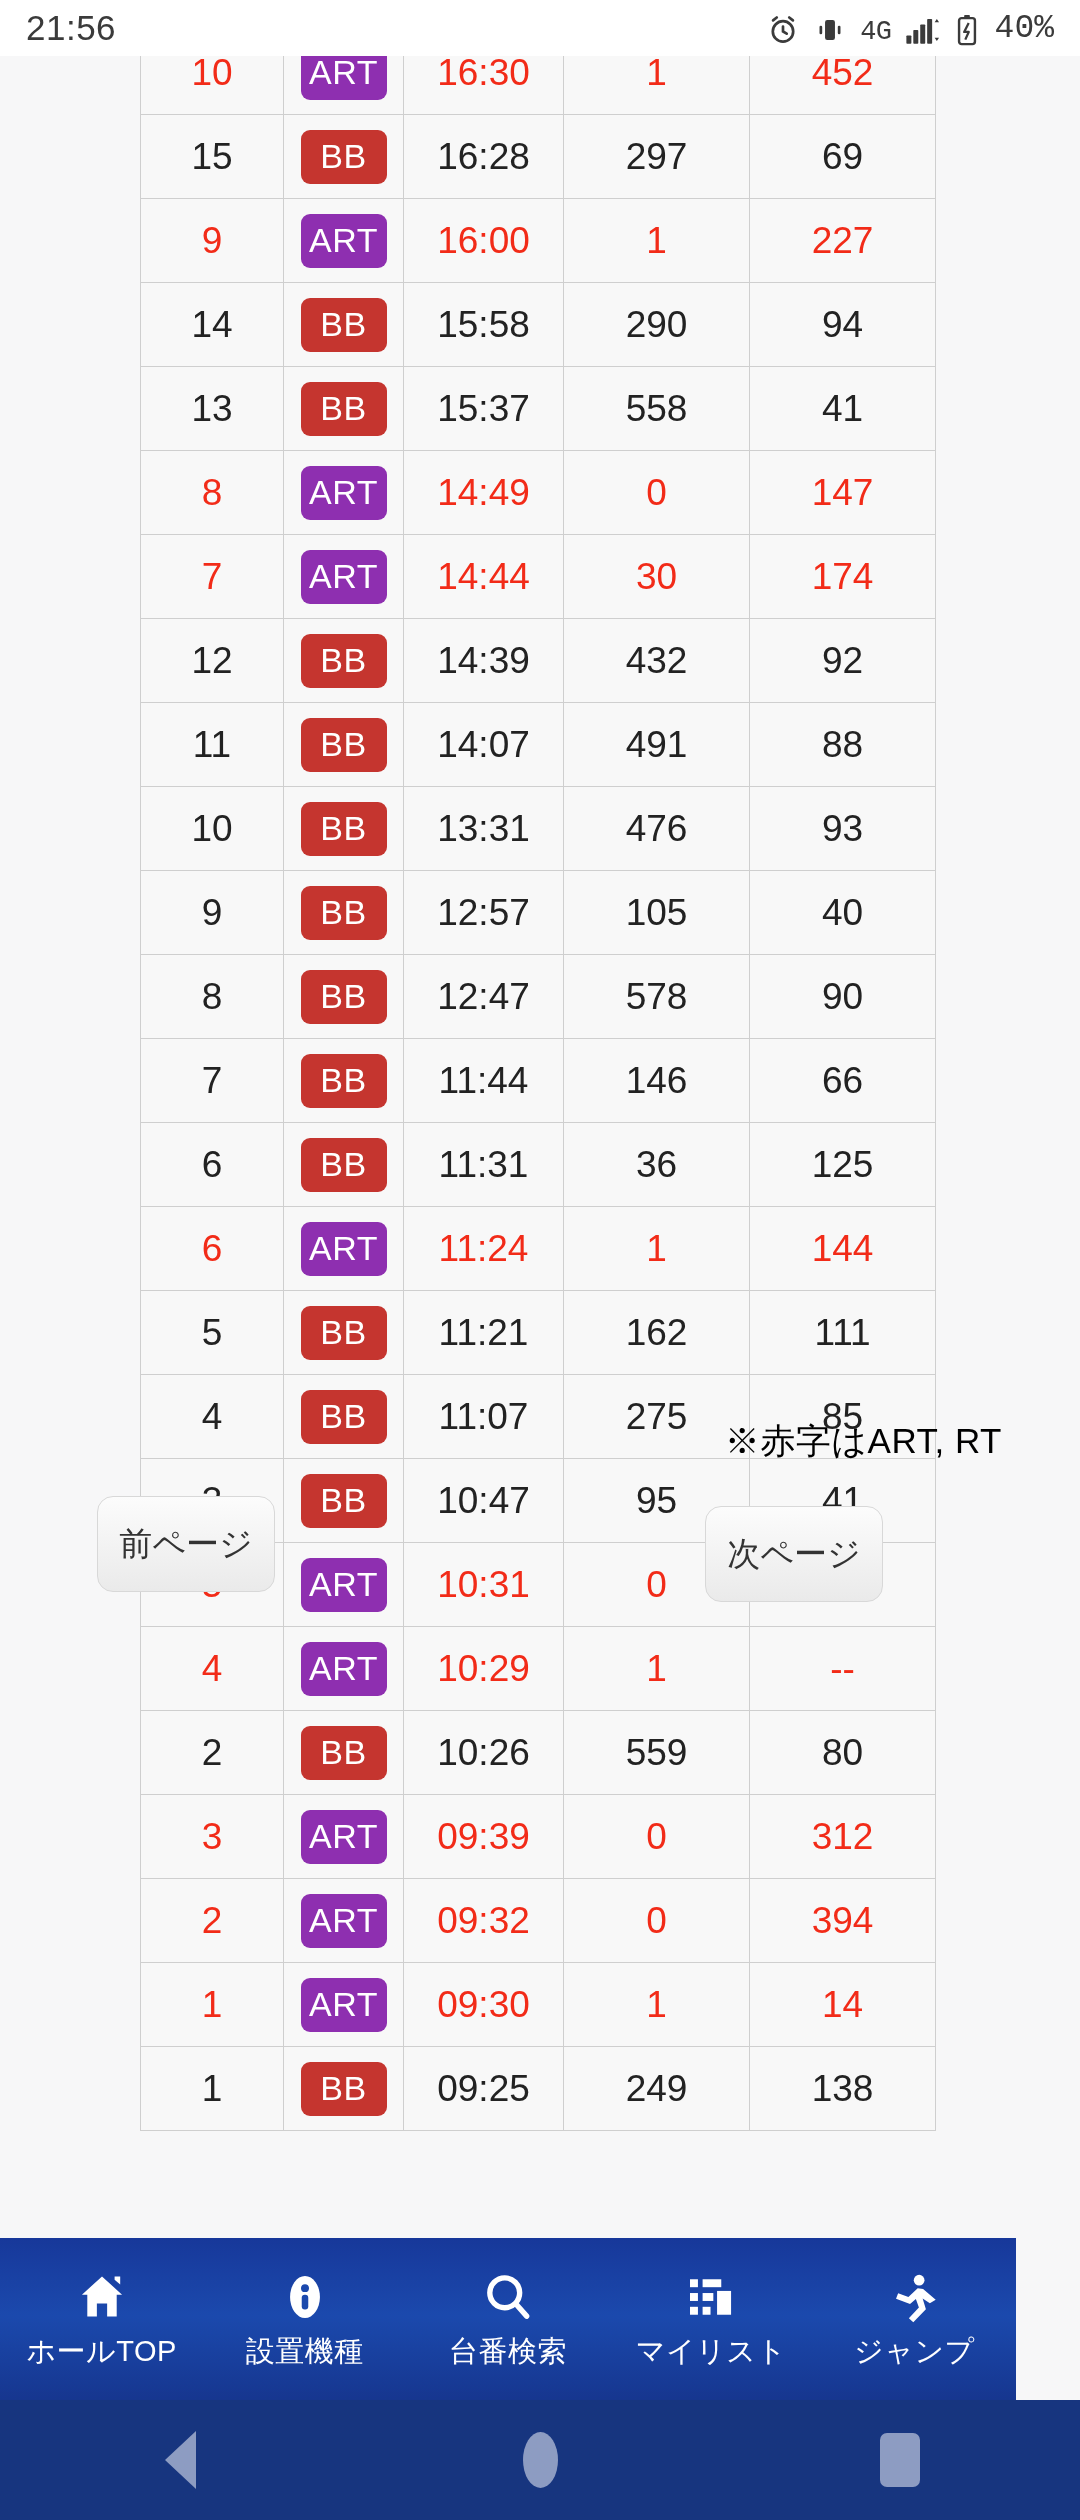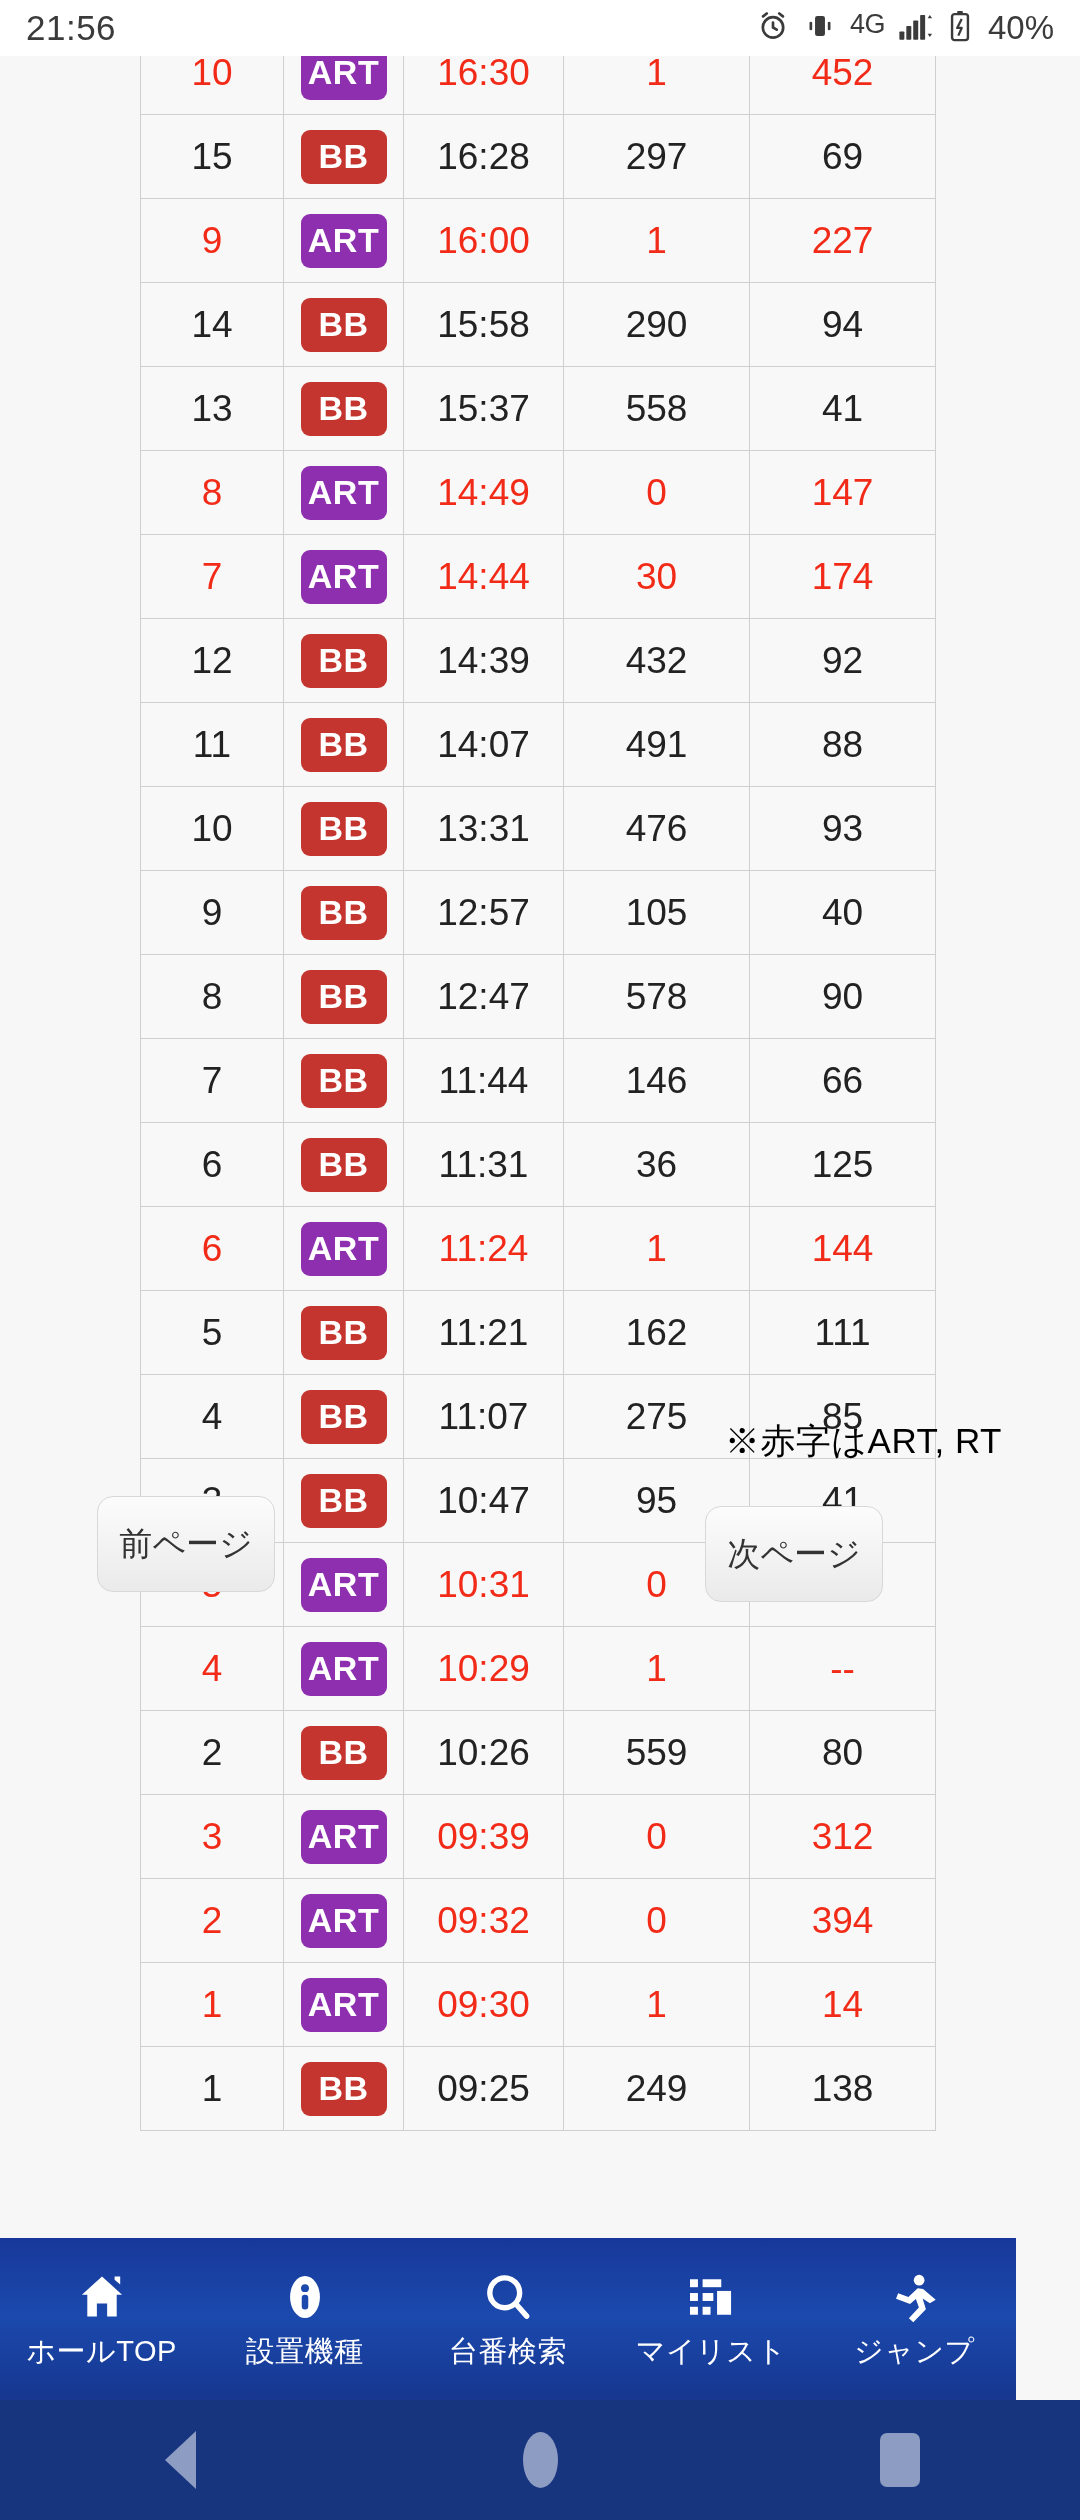--- a/index.html
+++ b/index.html
@@ -13,21 +13,21 @@
   
   .statusbar {
     position:absolute; top:0; left:0;
     width:1080px; height:56px;
     background:#ffffff;
     display:flex; align-items:center;
     padding:0 26px;
     z-index:40;
   }
   .sb-time { font-size:35px; color:#3b3b3b; letter-spacing:0.5px; }
-  .sb-right { margin-left:auto; display:flex; align-items:flex-start; gap:13px; }
+  .sb-right { margin-left:auto; display:flex; align-items:flex-end; gap:13px;font-family:Liberation Mono, monospace; }
   .sb-icon { display:flex; align-items:center; }
   .sb-4g { font-size:27px; color:#3b3b3b; font-weight:400; letter-spacing:-0.5px; }
   .sb-batt-pct { font-size:33px; color:#3b3b3b; margin-left:2px; }
 
   
   .content {
     position:absolute; top:56px; left:0;
     width:1080px; height:2344px;
     background:#f7f7f8;
     overflow:hidden;
@@ -57,21 +57,20 @@
 
   .badge {
     display:inline-block;
     min-width:86px;
     padding:9px 0 11px;
     border-radius:9px;
     color:#ffffff;
     font-size:34px;
     line-height:1;
     letter-spacing:0.5px;
-    font-weight:bold;
   }
   .badge.art { background:#8e2fb0; }
   .badge.bb  { background:#c5352f; }
 
   
   .footnote {
     position:absolute;
     top:1362px; left:0; width:1080px;
     text-align:right;
     padding-right:78px;

